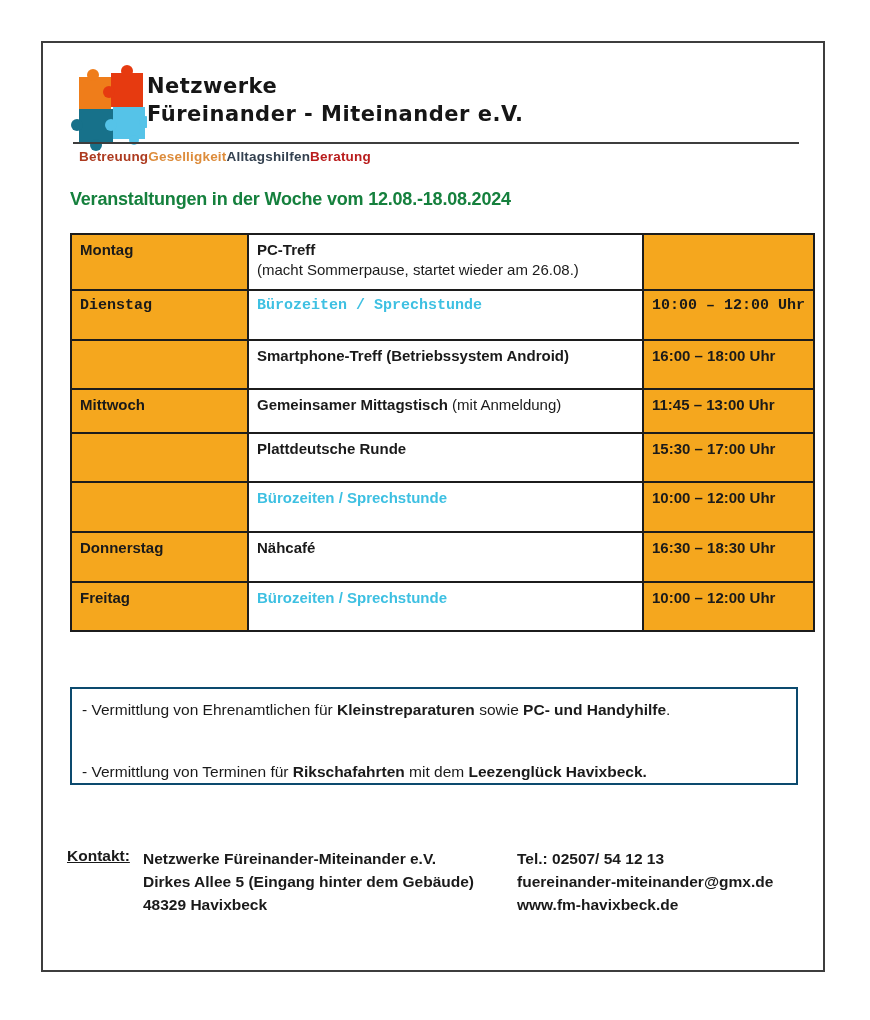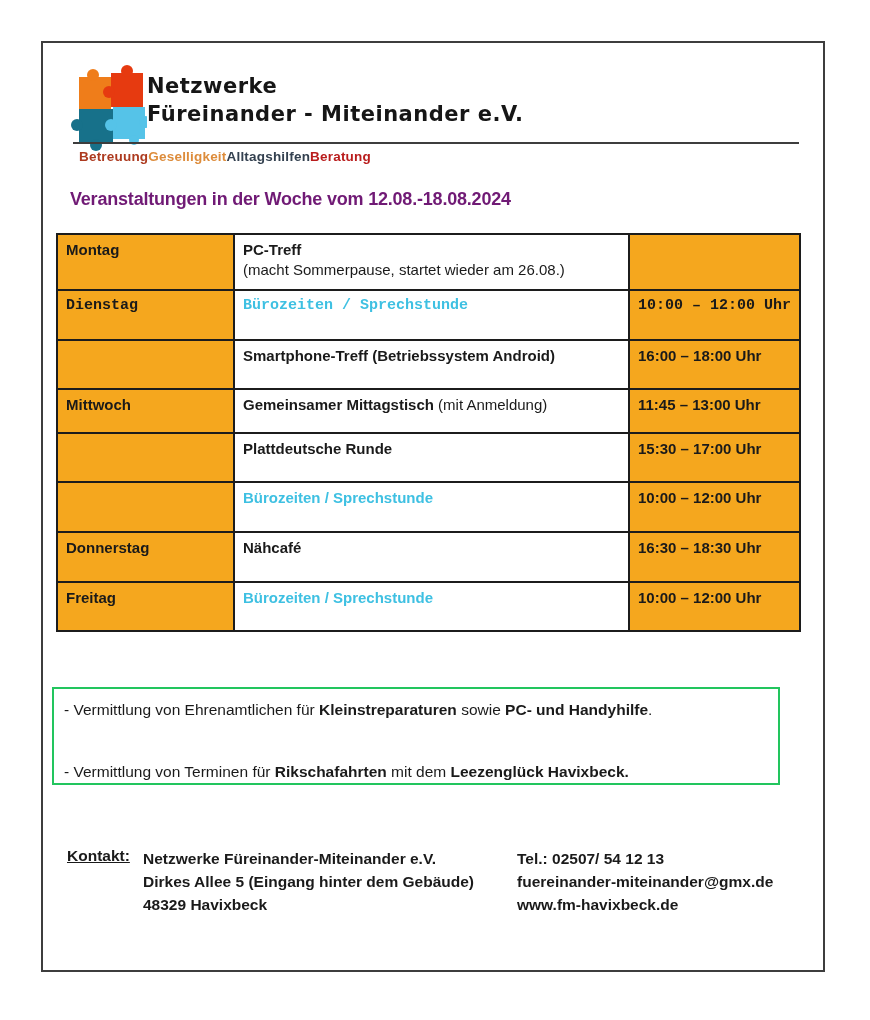--- a/index.html
+++ b/index.html
@@ -8,33 +8,33 @@
 
   
   .logo-wrap{position:absolute;left:28px;top:22px;width:76px;height:92px;}
   .brand{position:absolute;left:104px;top:30px;font-family:"DejaVu Sans",sans-serif;font-weight:700;color:#161616;letter-spacing:0.5px;}
   .brand .l1{font-size:21px;line-height:26px;}
   .brand .l2{font-size:21px;line-height:30px;}
   .rule{position:absolute;left:30px;top:99px;width:726px;height:2px;background:#3d3d3d;}
   .nav{position:absolute;left:36px;top:106px;display:flex;font-size:13.5px;font-weight:600;letter-spacing:0.2px;}
 
   
-  .heading{position:absolute;left:27px;top:146px;font-size:18px;font-weight:700;color:#701a75;letter-spacing:-0.2px;}
+  .heading{position:absolute;left:27px;top:146px;font-size:18px;font-weight:700;color:#15803d;letter-spacing:-0.2px;}
 
   
-  table.schedule{position:absolute;left:13px;top:190px;border-collapse:collapse;table-layout:fixed;}
+  table.schedule{position:absolute;left:27px;top:190px;border-collapse:collapse;table-layout:fixed;}
   table.schedule td{border:2px solid #1c1c1c;vertical-align:top;padding:5px 8px;font-size:15px;line-height:20px;box-sizing:border-box;}
   td.day{width:177px;font-weight:700;background:#F5A71E;}
   td.event{width:395px;background:#ffffff;font-weight:700;}
   td.time{width:160px;background:#F5A71E;font-weight:700;white-space:nowrap;}
   .seg-regular{font-weight:400;}
   .seg-line{display:block;font-weight:400;}
 
   
-  .info-box{position:absolute;left:9px;top:644px;width:728px;height:98px;border:2px solid #22c55e;box-sizing:border-box;padding:12px 10px;font-size:15.5px;line-height:18px;}
+  .info-box{position:absolute;left:27px;top:644px;width:728px;height:98px;border:2px solid #0c4a6e;box-sizing:border-box;padding:12px 10px;font-size:15.5px;line-height:18px;}
   .info-box p{margin:0;}
   .info-box p + p{margin-top:44px;}
   .info-box b{font-weight:700;}
 
   
   .contact-label{position:absolute;left:24px;top:804px;font-size:15.5px;font-weight:700;text-decoration:underline;}
   .contact-address{position:absolute;left:100px;top:804px;font-size:15.5px;font-weight:700;line-height:23px;}
   .contact-details{position:absolute;left:474px;top:804px;font-size:15.5px;font-weight:700;line-height:23px;}
 </style>
 </head>

